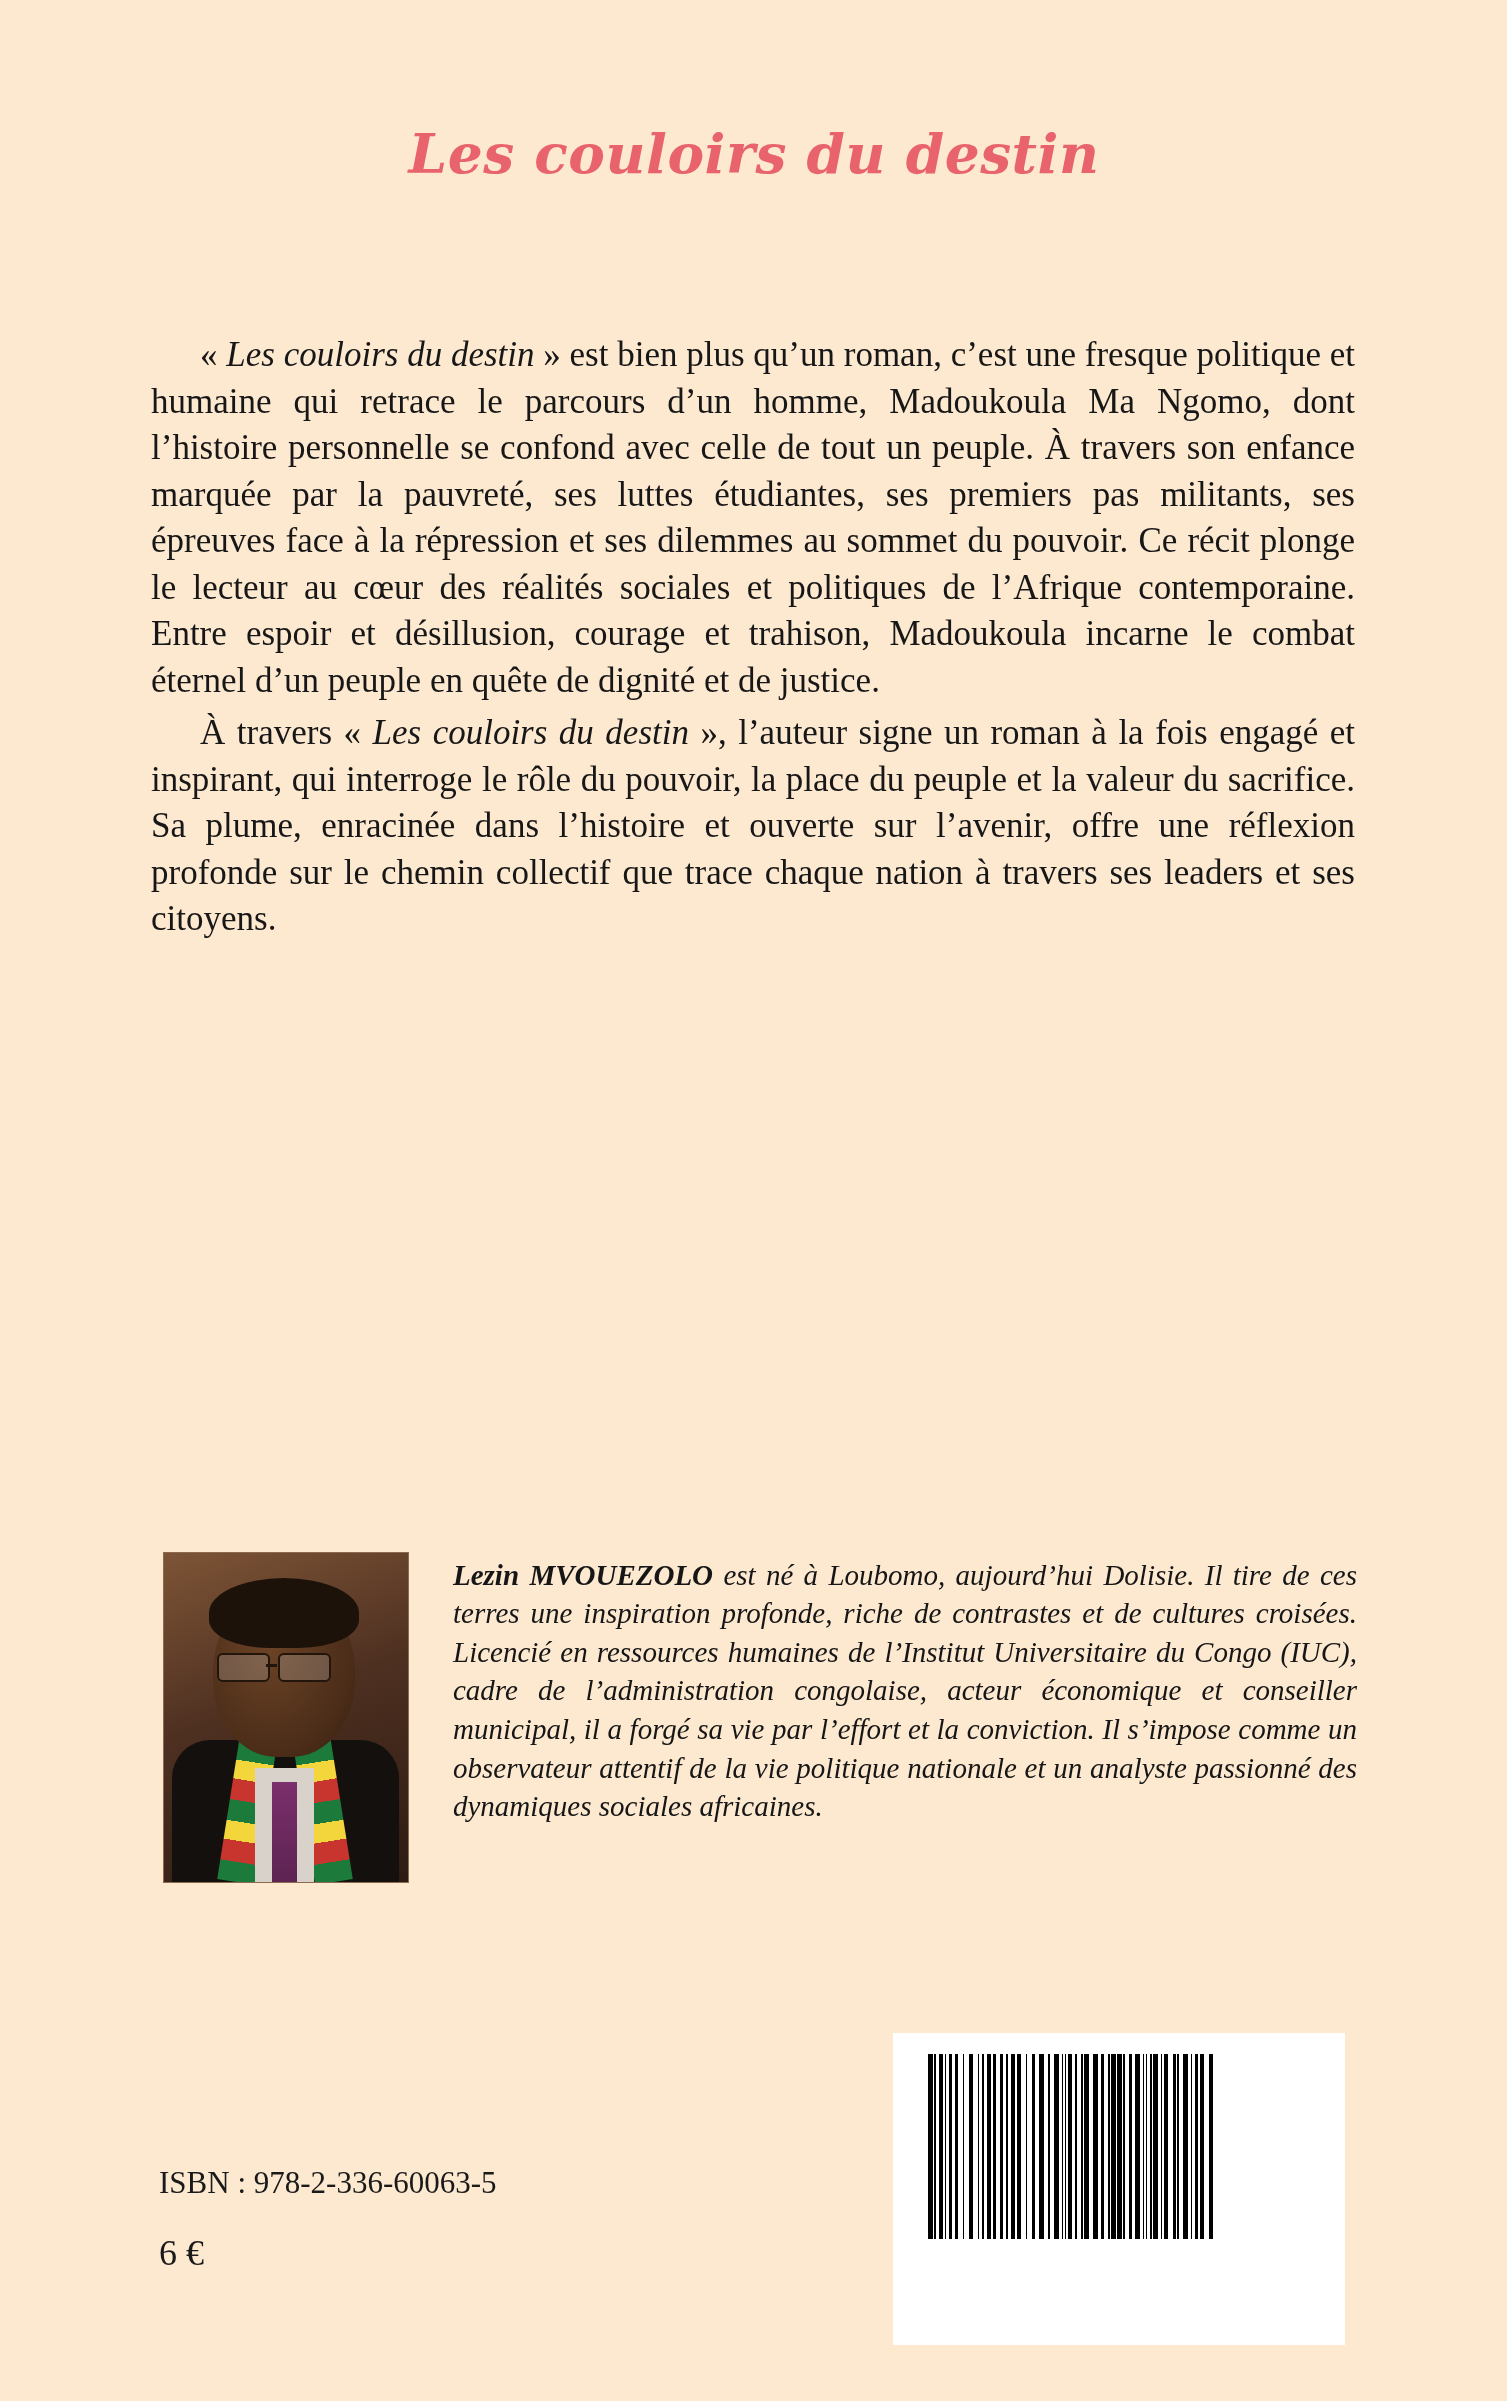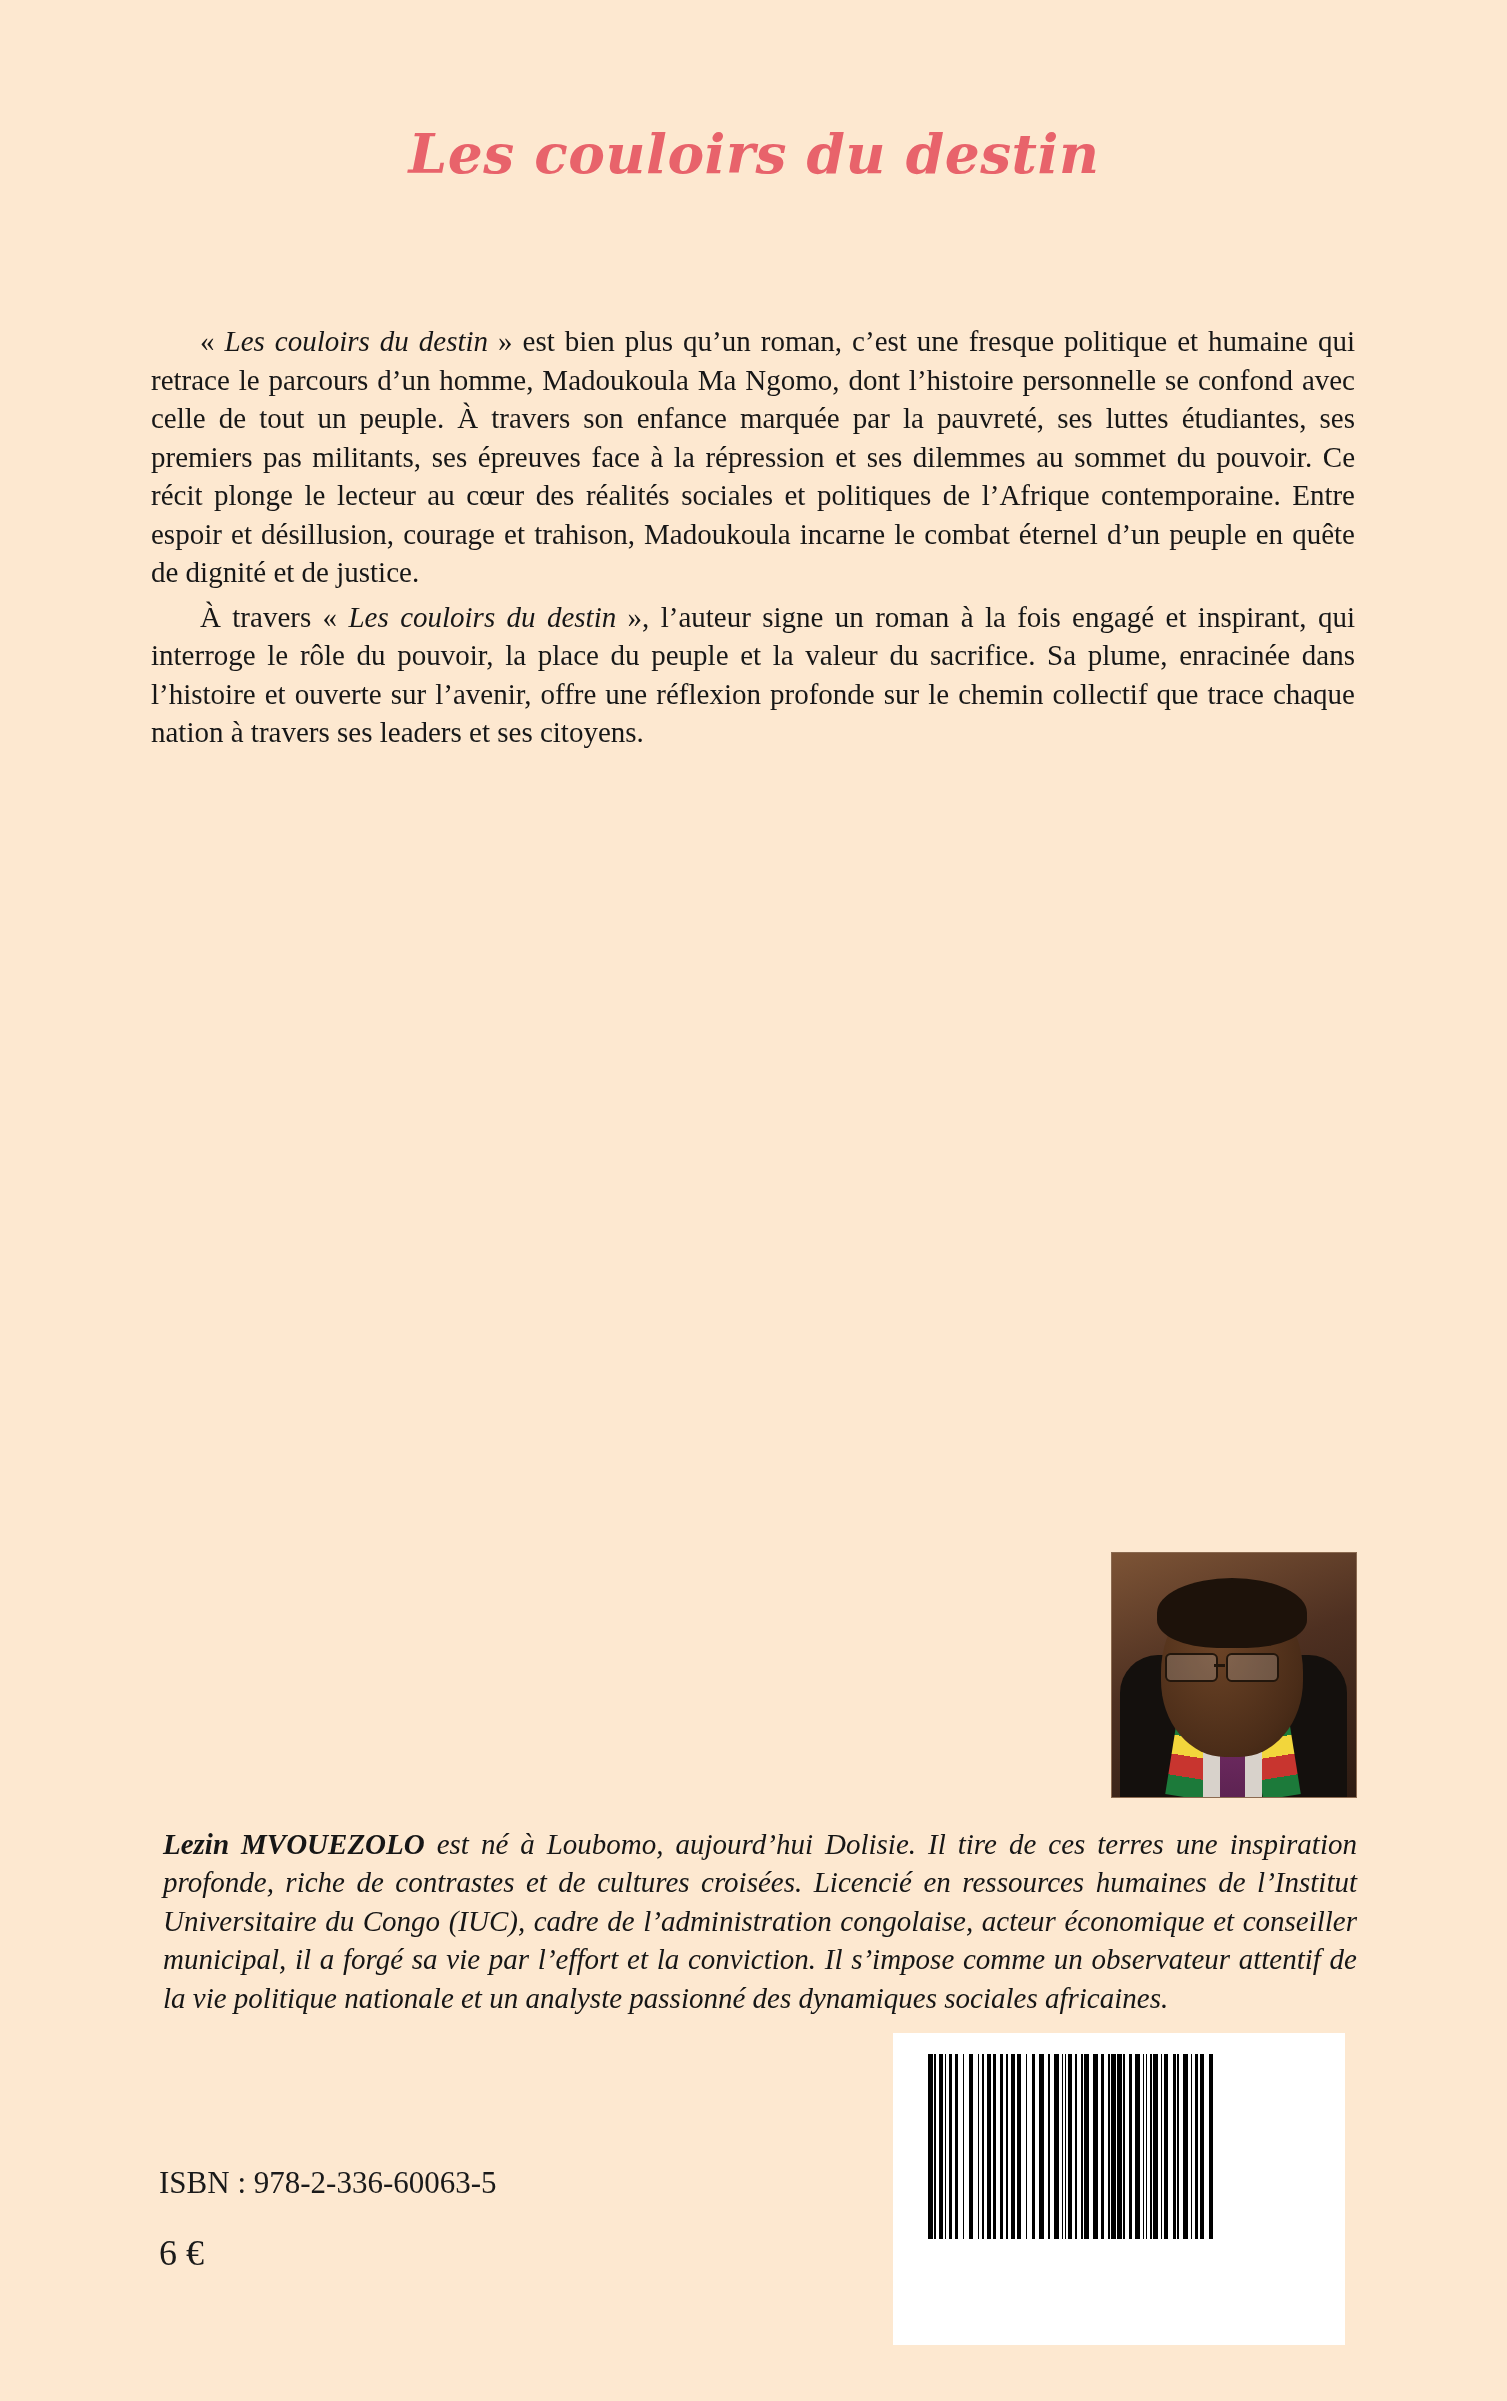--- a/index.html
+++ b/index.html
@@ -28,45 +28,44 @@
     text-align: center;
     font-family: "DejaVu Serif", serif;
     font-style: italic;
     font-weight: bold;
     font-size: 55px;
     letter-spacing: 0.5px;
     color: #e8636b;
   }
   .blurb {
     position: absolute;
-    top: 322px;
+    top: 332px;
     left: 151px;
     width: 1204px;
-    font-size: 29px;
+    font-size: 35px;
     line-height: 1.33;
     text-align: justify;
     text-justify: inter-word;
     color: #171717;
   }
   .blurb p {
     margin: 0 0 5.7px 0;
     text-indent: 49px;
   }
   .blurb .it {
     font-style: italic;
   }
   .author-block {
     position: absolute;
     top: 1552px;
     left: 163px;
     width: 1194px;
     display: flex;
-    align-items: flex-end;
-    gap: 23px;
-    flex-direction: column;
+    align-items: flex-start;
+    gap: 44px;
   }
   .author-photo {
     width: 244px;
     height: 329px;
     flex: 0 0 244px;
     position: relative;
     overflow: hidden;
     background: #5a3a27;
     border: 0.9px solid #8b6a50;
   }

